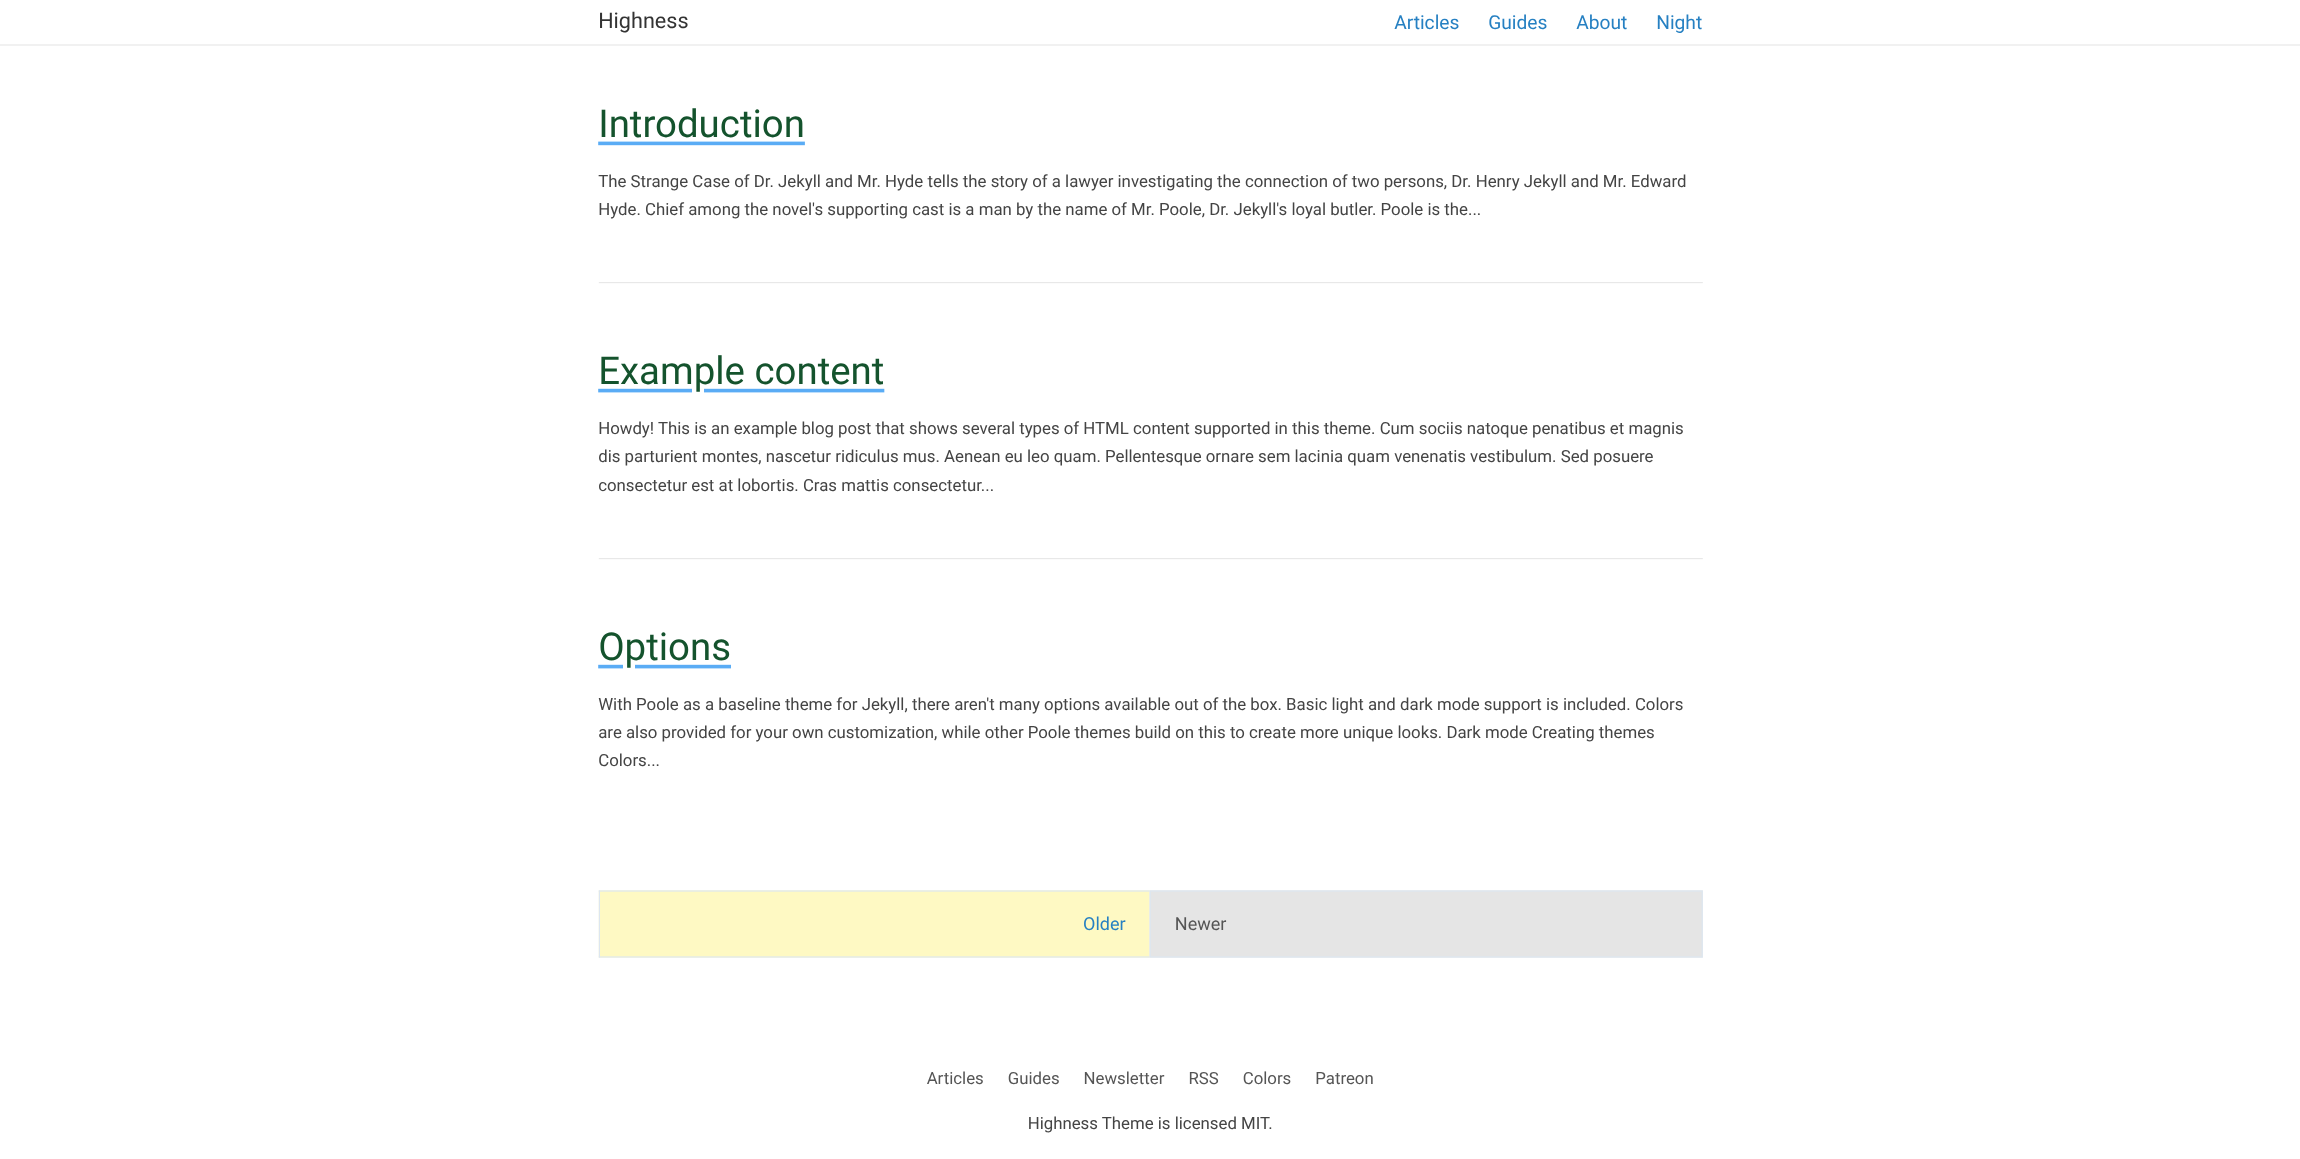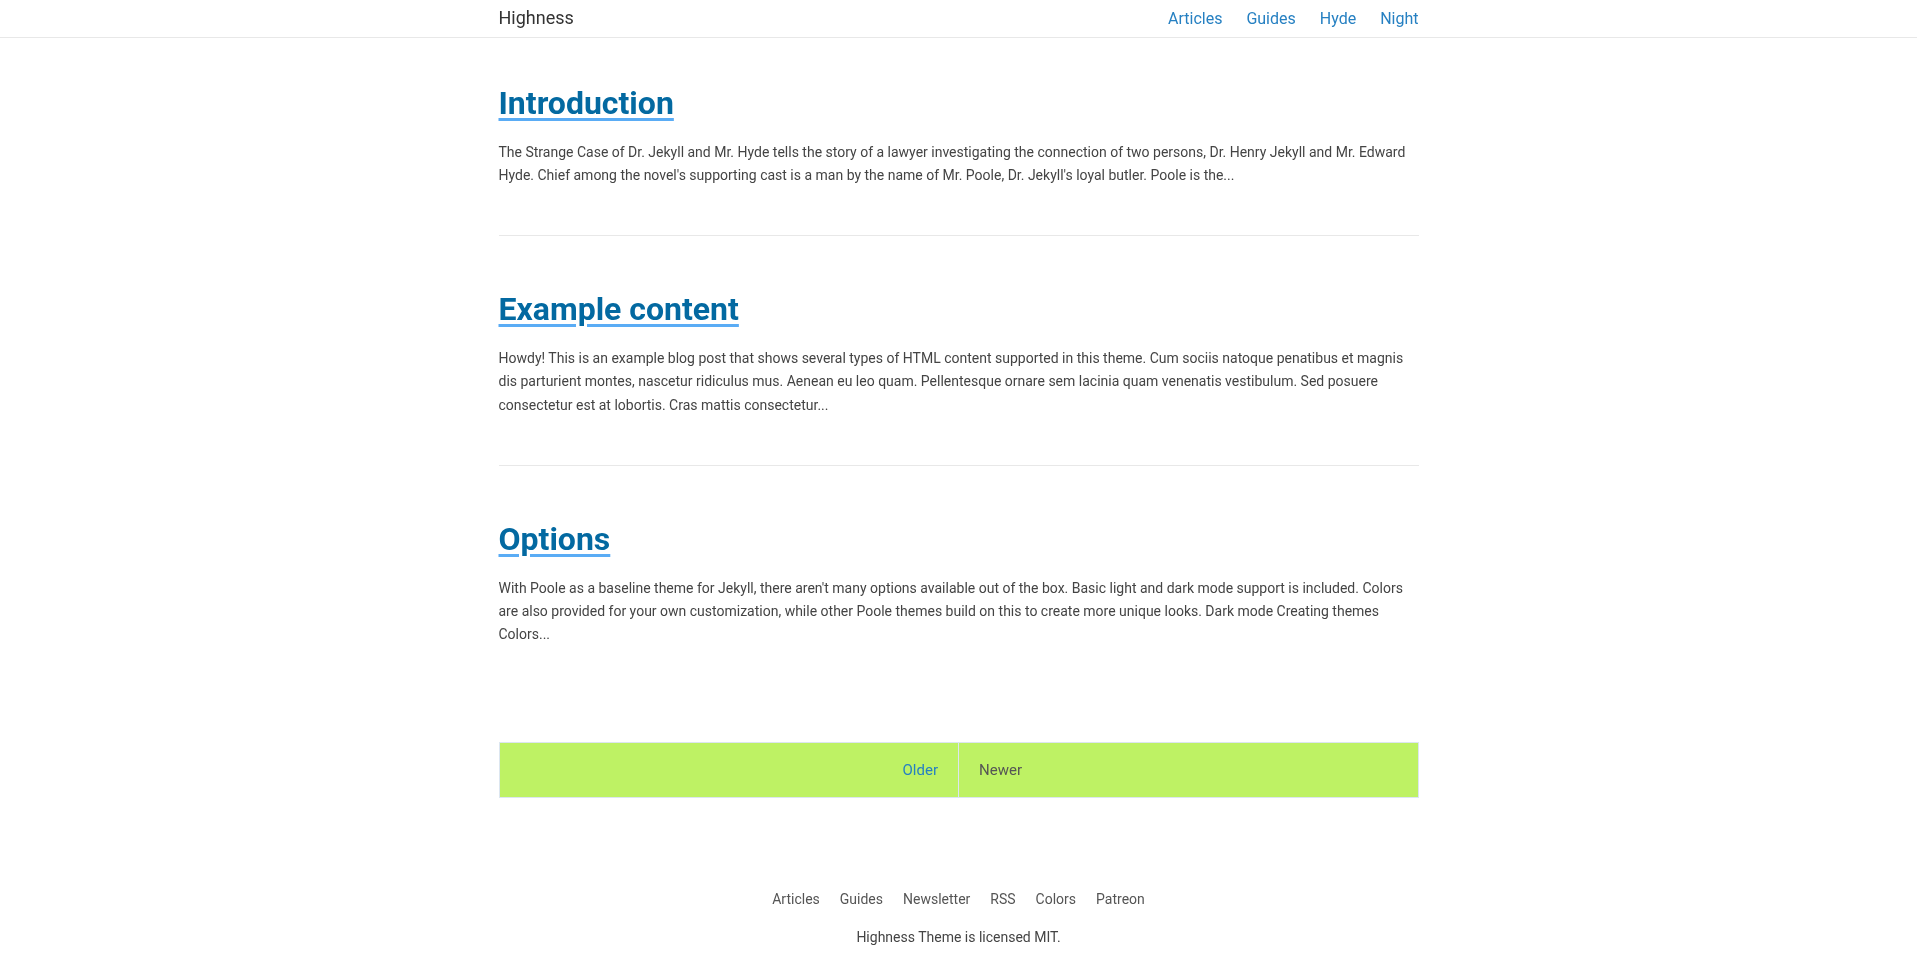--- a/index.html
+++ b/index.html
@@ -63,22 +63,22 @@
       border-bottom: 1px solid #e8e8e8;
       padding-bottom: 48px;
     }
 
     .post-entry:last-of-type {
       border-bottom: none;
     }
 
     .post-title {
       font-size: 2rem;
-      font-weight: 700;
-      color: #0369a1;
+      font-weight: 400;
+      color: #14532d;
       text-decoration: underline;
       text-decoration-color: #5aacf5;
       text-underline-offset: 4px;
       margin-bottom: 12px;
       cursor: pointer;
     }
 
     .post-excerpt {
       color: #444;
       font-size: 14px;
@@ -86,37 +86,37 @@
     }
 
     .pagination {
       display: flex;
       margin-top: 20px;
     }
 
     .pagination-older {
       flex: 1;
       padding: 14px 20px;
-      background-color: #bef264;
+      background-color: #fef9c3;
       border: 1px solid #dce6f0;
       border-right: none;
       text-align: right;
       cursor: pointer;
     }
 
     .pagination-older a {
       color: #2680c2;
       text-decoration: none;
       font-size: 15px;
     }
 
     .pagination-newer {
       flex: 1;
       padding: 14px 20px;
-      background-color: #bef264;
+      background-color: #e5e5e5;
       border: 1px solid #dce6f0;
       text-align: left;
       cursor: pointer;
     }
 
     .pagination-newer a {
       color: #555;
       text-decoration: none;
       font-size: 15px;
     }
@@ -149,21 +149,21 @@
   </style>
 </head>
 <body>
 
 <header>
   <div class="header-inner">
     <a class="site-title">Highness</a>
     <nav>
       <a href="#">Articles</a>
       <a href="#">Guides</a>
-      <a href="#">Hyde</a>
+      <a href="#">About</a>
       <a href="#">Night</a>
     </nav>
   </div>
 </header>
 
 <main>
   <div id="posts-container">
 
   <div class="post-entry">
         <h2 class="post-title">Introduction</h2>

